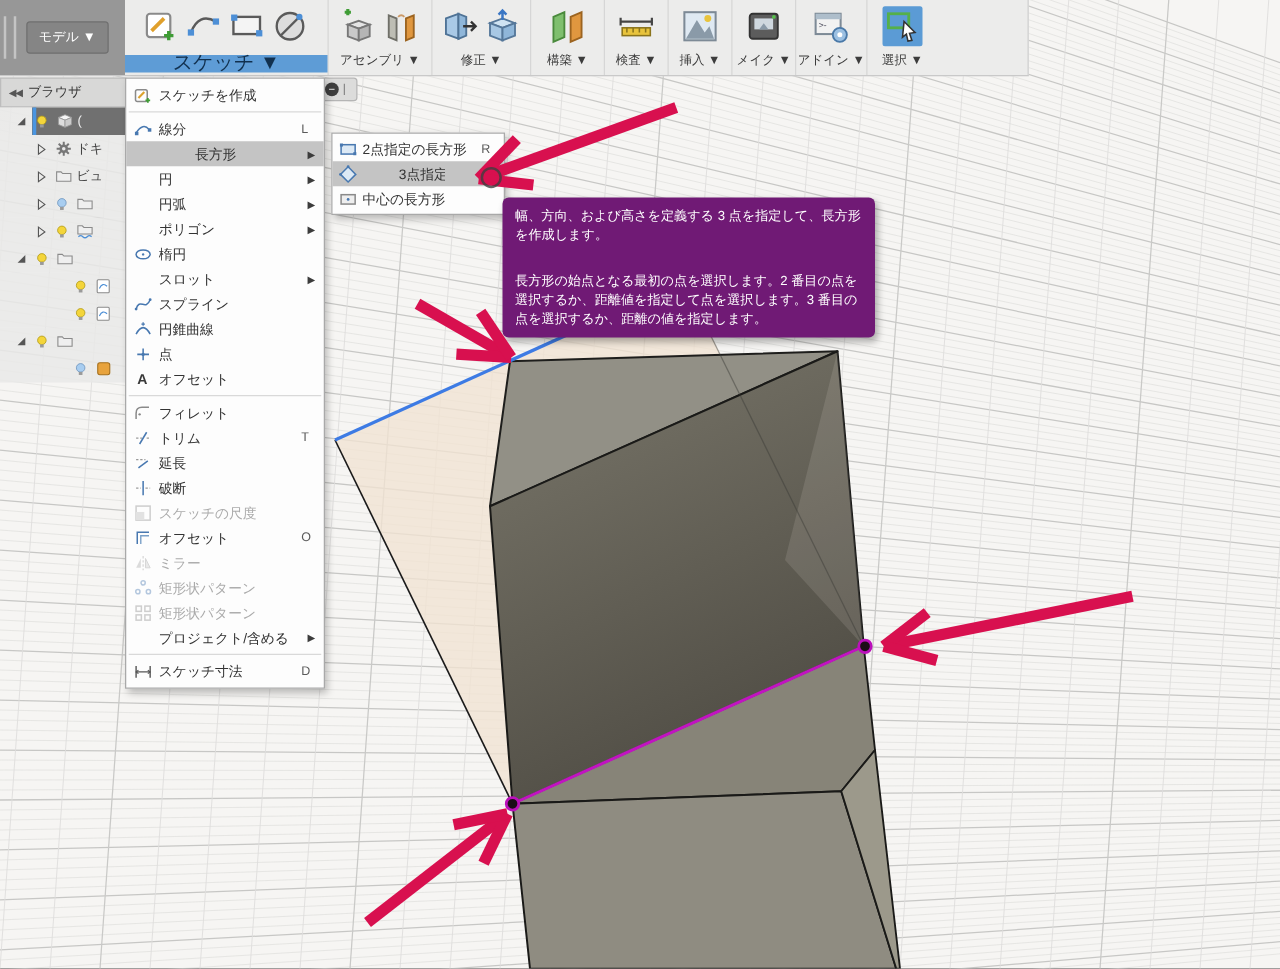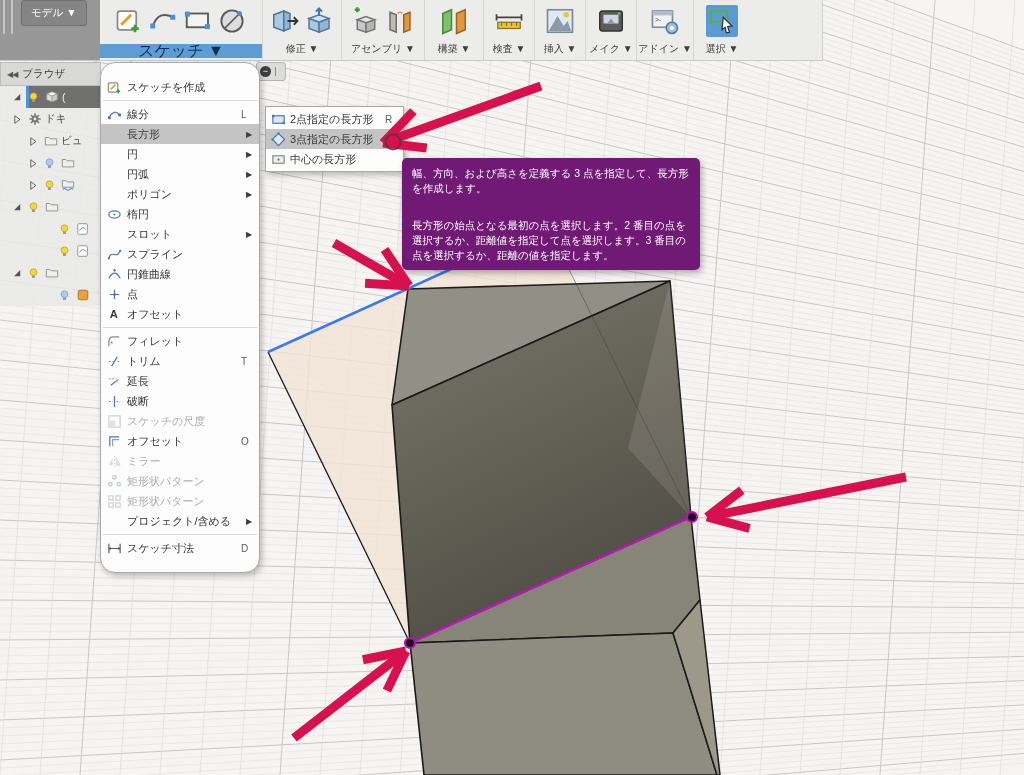--- a/index.html
+++ b/index.html
@@ -5,21 +5,21 @@
   html,body{margin:0;padding:0;background:#222;}
   #app{position:relative;width:1024px;height:775px;overflow:hidden;background:#f6f5f3;
        font-family:"Liberation Sans","DejaVu Sans",sans-serif;user-select:none;cursor:default;}
   svg{display:block;}
   
   #scene,#overlay{position:absolute;left:0;top:0;}
   #overlay{z-index:60;pointer-events:none;}
   
   #toolbar{position:absolute;left:0;top:0;width:822px;height:60px;background:#ececeb;
            border-bottom:1px solid #c9c9c9;border-right:1px solid #cfcfcf;z-index:30;display:flex;}
-  #model-block{width:100px;height:60px;background:#979797;display:flex;align-items:flex-start;flex:none;}
+  #model-block{width:100px;height:60px;background:#979797;display:flex;align-items:center;flex:none;}
   #model-grip{width:6px;height:34px;margin-left:3px;border-left:2px solid #c4c4c4;border-right:2px solid #c4c4c4;}
   #model-btn{margin-left:8px;background:#858585;border:1px solid #6f6f6f;border-radius:3px;
              color:#fff;font-size:10.5px;padding:5px 9px;white-space:nowrap;}
   .tgroup{position:relative;height:60px;border-right:1px solid #d6d6d6;flex:none;
           display:flex;flex-direction:column;align-items:center;}
   .ticons{display:flex;align-items:center;justify-content:center;height:42px;gap:2px;padding:0 5px;}
   .tico{width:32px;height:32px;display:flex;align-items:center;justify-content:center;border-radius:2px;}
   .tlabel{font-size:10px;color:#3c3c3c;line-height:14px;white-space:nowrap;}
   #sketch-bar{position:absolute;left:0;bottom:2px;width:100%;height:14px;background:#5e9cd6;
               color:#11304e;font-size:16px;text-align:center;line-height:14px;}
@@ -30,24 +30,24 @@
                   font-size:10.5px;color:#333;}
   #browser-header .chev{font-size:8px;color:#555;margin:0 5px 0 6px;letter-spacing:-1px;}
   .brow{position:relative;height:22px;display:flex;align-items:center;background:rgba(233,233,232,.85);}
   .brow.sel{background:#707070;}
   .brow.sel .btxt{color:#eee;}
   .bsel-stripe{position:absolute;top:0;bottom:0;width:3px;background:#4a95e0;}
   .btxt{font-size:10.5px;color:#444;margin-left:3px;white-space:nowrap;}
   .bic{display:flex;align-items:center;justify-content:center;}
   
   .panel{position:absolute;background:#fdfdfd;border:1px solid #a9a9a9;box-shadow:2px 3px 6px rgba(0,0,0,.25);}
-  #sketch-menu{left:100px;top:62px;width:158px;z-index:40;padding:14px 0;border-radius:15px;}
+  #sketch-menu{left:100px;top:62px;width:158px;z-index:40;padding:3px 0;}
   #rect-submenu{left:265px;top:106px;width:137px;z-index:45;padding:2px 0;}
   .mrow{height:20px;display:flex;align-items:center;font-size:11px;color:#333;}
-  .mrow.hl{background:#c4c4c4;}
+  .mrow.hl{background:#c4c4c4;gap:29px;}
   .mrow.dis{color:#ababab;}
   .mrow.dis svg{opacity:.4;}
   .mico{width:26px;flex:none;display:flex;justify-content:center;align-items:center;}
   #rect-submenu .mico{width:24px;}
   .mlabel{flex:1;white-space:nowrap;overflow:hidden;}
   .mright{width:18px;flex:none;font-size:10px;color:#5a5a5a;text-align:left;}
   .marrow{width:13px;flex:none;font-size:8px;color:#3c3c3c;}
   .msep{height:1px;background:#d9d9d9;margin:3px 2px;}
   
   #tooltip{position:absolute;left:402px;top:158px;width:278px;z-index:48;background:#701a75;
@@ -314,60 +314,60 @@
             <circle cx="12" cy="12" r="8.5" fill="#ddd" stroke="#5a5a5a" stroke-width="1.5"></circle>
             <line x1="6" y1="18" x2="18" y2="6" stroke="#5a5a5a" stroke-width="1.4"></line>
             <circle cx="18" cy="6" r="2" fill="#4d8fd6"></circle>
           </svg>
           </span>
       </div>
       <div id="sketch-bar">スケッチ ▼</div>
     </div>
 
 
+    <div class="tgroup" style="width:82px">
+      <div class="ticons">
+        <span class="tico">
+          <svg width="30" height="30" viewBox="0 0 24 24">
+            <polygon points="5,11 12,8.5 19,11 12,13.5" fill="#e4e4e4" stroke="#777" stroke-width="1.2"></polygon>
+            <polygon points="5,11 12,13.5 12,21 5,18.5" fill="#c9c9c9" stroke="#777" stroke-width="1.2"></polygon>
+            <polygon points="12,13.5 19,11 19,18.5 12,21" fill="#b5b5b5" stroke="#777" stroke-width="1.2"></polygon>
+            <path d="M5 5 v-4 M3 3 h4" stroke="#3f9c35" stroke-width="2"></path>
+          </svg>
+          </span>
+        <span class="tico">
+          <svg width="30" height="30" viewBox="0 0 24 24">
+            <polygon points="4,5 9,7 9,21 4,19" fill="#bdbdb4" stroke="#6f6f68" stroke-width="1.2"></polygon>
+            <polygon points="20,5 15,7 15,21 20,19" fill="#e0973f" stroke="#9c6420" stroke-width="1.2"></polygon>
+            <path d="M10 6 q2 -2 4 0" stroke="#c96" stroke-width="1.2" fill="none"></path>
+          </svg>
+          </span>
+      </div>
+      <div class="tlabel">アセンブリ ▼</div>
+    </div>
+
     <div class="tgroup" style="width:78px">
       <div class="ticons">
         <span class="tico">
           <svg width="30" height="30" viewBox="0 0 24 24">
             <polygon points="3,7 11,4 11,20 3,17" fill="#a9c9e6" stroke="#4f7396" stroke-width="1.2"></polygon>
             <polygon points="11,4 16,6 16,18 11,20" fill="#8fb6d9" stroke="#4f7396" stroke-width="1.2"></polygon>
             <path d="M14 12 h7 M19 9 l3 3 -3 3" stroke="#333" stroke-width="1.5" fill="none"></path>
           </svg>
           </span>
         <span class="tico">
           <svg width="30" height="30" viewBox="0 0 24 24">
             <polygon points="4,10 12,7 20,10 12,13" fill="#cfe3f2" stroke="#56789a" stroke-width="1.2"></polygon>
             <polygon points="4,10 12,13 12,21 4,18" fill="#a8c8e4" stroke="#56789a" stroke-width="1.2"></polygon>
             <polygon points="12,13 20,10 20,18 12,21" fill="#8fb6d9" stroke="#56789a" stroke-width="1.2"></polygon>
             <path d="M12 8 V2 M9.5 4.5 L12 2 L14.5 4.5" stroke="#3a76c4" stroke-width="1.6" fill="none"></path>
           </svg>
           </span>
       </div>
       <div class="tlabel">修正 ▼</div>
-    </div>
-
-    <div class="tgroup" style="width:82px">
-      <div class="ticons">
-        <span class="tico">
-          <svg width="30" height="30" viewBox="0 0 24 24">
-            <polygon points="5,11 12,8.5 19,11 12,13.5" fill="#e4e4e4" stroke="#777" stroke-width="1.2"></polygon>
-            <polygon points="5,11 12,13.5 12,21 5,18.5" fill="#c9c9c9" stroke="#777" stroke-width="1.2"></polygon>
-            <polygon points="12,13.5 19,11 19,18.5 12,21" fill="#b5b5b5" stroke="#777" stroke-width="1.2"></polygon>
-            <path d="M5 5 v-4 M3 3 h4" stroke="#3f9c35" stroke-width="2"></path>
-          </svg>
-          </span>
-        <span class="tico">
-          <svg width="30" height="30" viewBox="0 0 24 24">
-            <polygon points="4,5 9,7 9,21 4,19" fill="#bdbdb4" stroke="#6f6f68" stroke-width="1.2"></polygon>
-            <polygon points="20,5 15,7 15,21 20,19" fill="#e0973f" stroke="#9c6420" stroke-width="1.2"></polygon>
-            <path d="M10 6 q2 -2 4 0" stroke="#c96" stroke-width="1.2" fill="none"></path>
-          </svg>
-          </span>
-      </div>
-      <div class="tlabel">アセンブリ ▼</div>
     </div>
 
     <div class="tgroup" style="width:58px">
       <div class="ticons">
         <span class="tico">
           <svg width="30" height="30" viewBox="0 0 24 24">
             <polygon points="3,6 10,3 10,19 3,22" fill="#7fbf6e" stroke="#4a8a3c" stroke-width="1.2"></polygon>
             <polygon points="14,6 21,3 21,19 14,22" fill="#e0973f" stroke="#9c6420" stroke-width="1.2"></polygon>
           </svg>
           </span>
@@ -464,21 +464,21 @@
           </span>
           <span class="bic" style="margin-left: 5px;">
             <svg width="14" height="14" viewBox="0 0 16 16" fill="none">
               <polygon points="8,2 14,4.5 8,7 2,4.5" fill="#f5f5f5" stroke="#999" stroke-width="0.8"></polygon>
               <polygon points="2,4.5 8,7 8,13.5 2,11" fill="#ddd" stroke="#999" stroke-width="0.8"></polygon>
               <polygon points="8,7 14,4.5 14,11 8,13.5" fill="#ccc" stroke="#999" stroke-width="0.8"></polygon>
             </svg>
           </span>
           <span class="btxt">(</span>
         </div>
-        <div class="brow" style="padding-left: 12px;">
+        <div class="brow" style="padding-left: 28px;">
           <span class="bic">
             <svg width="11" height="11" viewBox="0 0 16 16" fill="none">
               <polygon points="4,2.5 11.5,8 4,13.5" fill="none" stroke="#555" stroke-width="1.3"></polygon>
             </svg>
           </span>
           <span class="bic" style="margin-left: 5px;">
             <svg width="14" height="14" viewBox="0 0 16 16" fill="none">
               <circle cx="8" cy="8" r="4" fill="#777"></circle>
               <circle cx="8" cy="8" r="1.6" fill="#e9e9e9"></circle>
               <path d="M8 1.5 v3 M8 11.5 v3 M1.5 8 h3 M11.5 8 h3 M3.4 3.4 l2.1 2.1 M10.5 10.5 l2.1 2.1 M12.6 3.4 l-2.1 2.1 M5.5 10.5 l-2.1 2.1" stroke="#777" stroke-width="1.8"></path>

